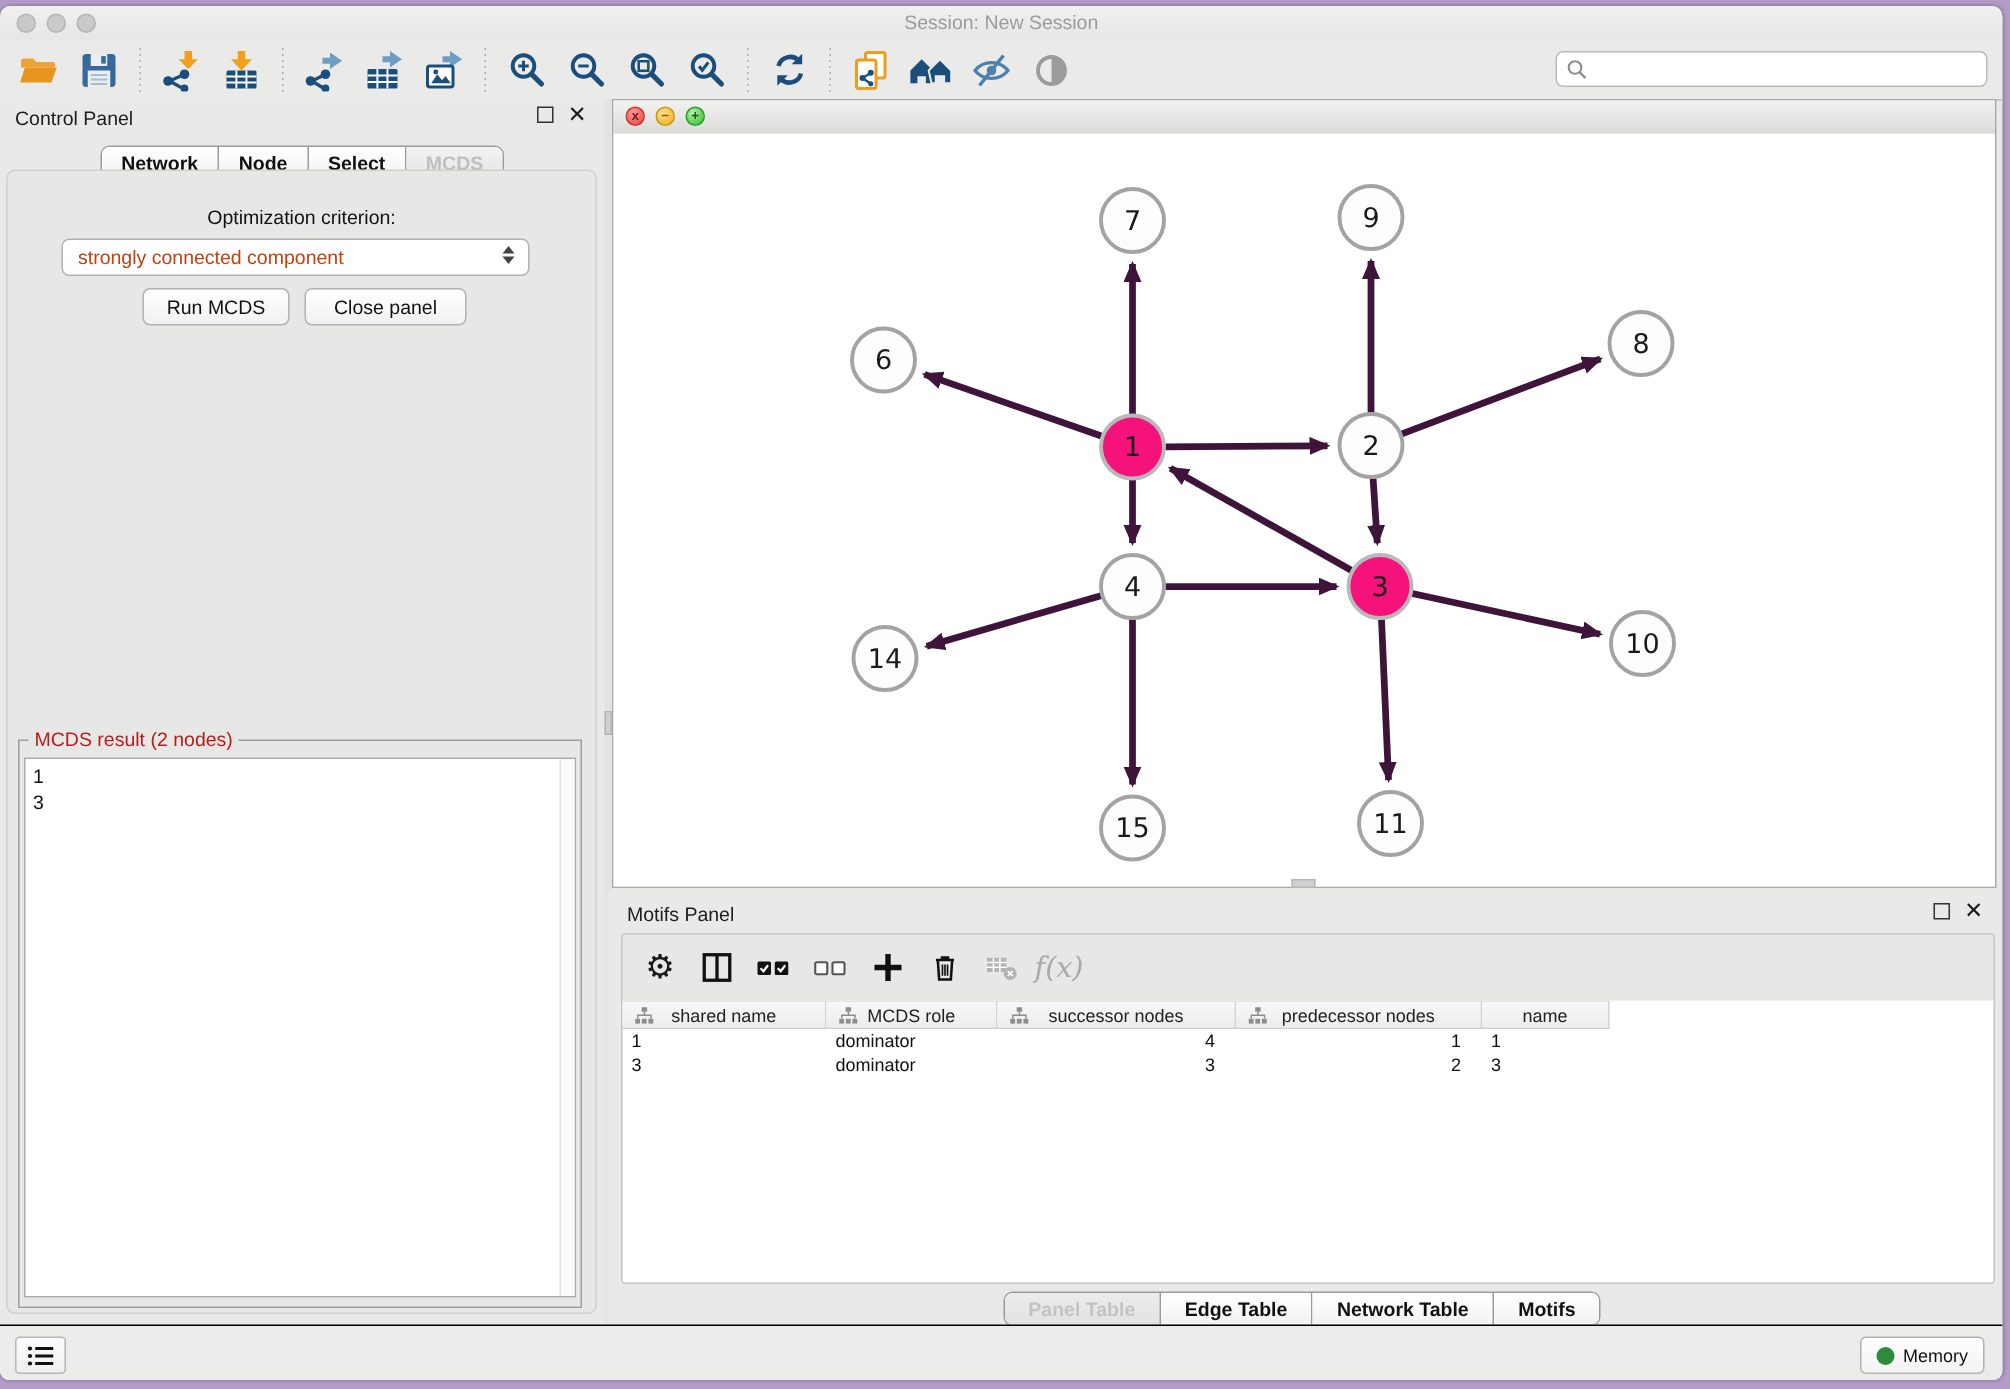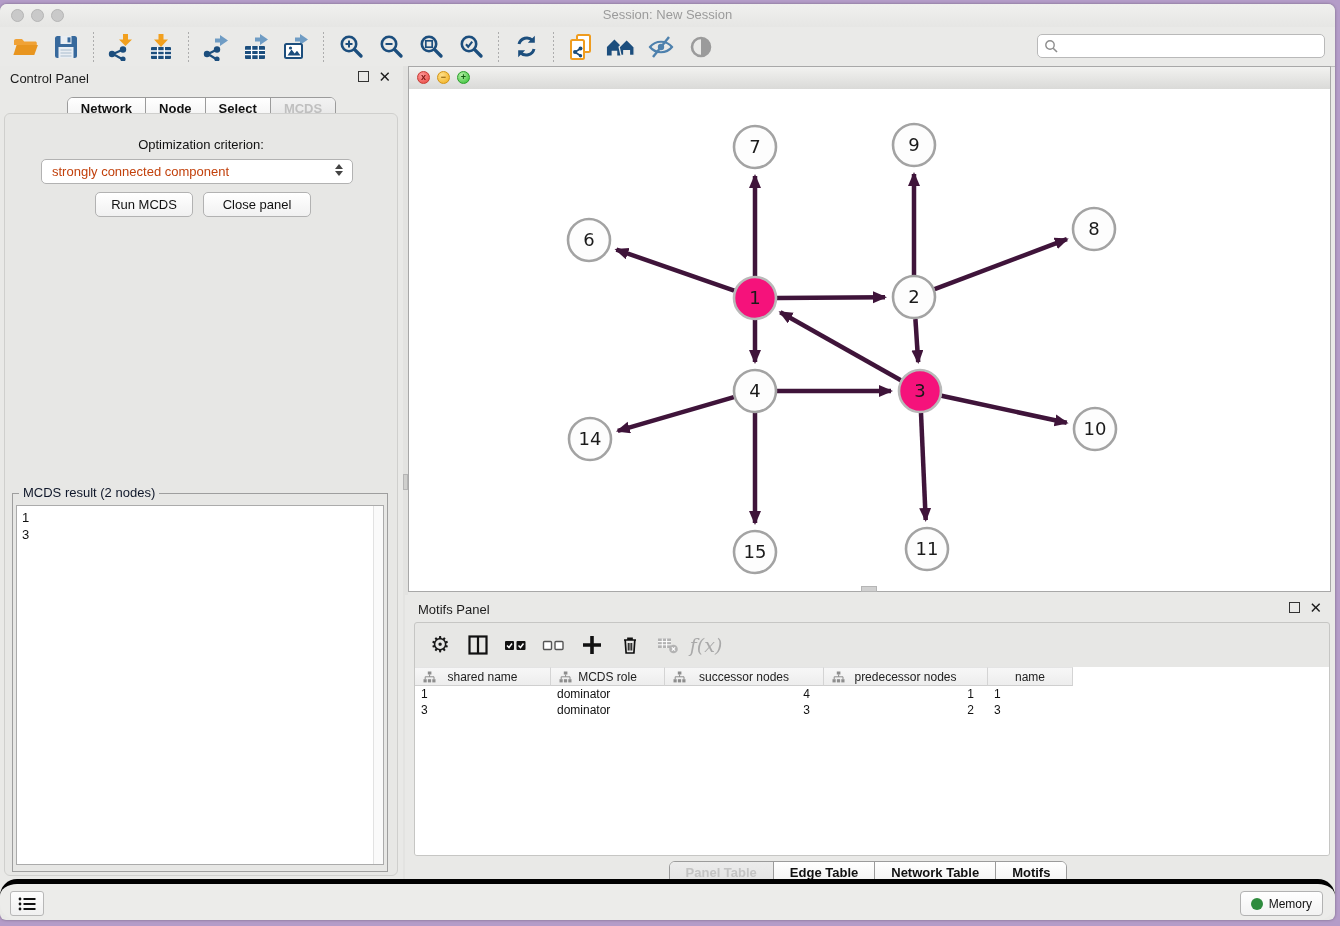--- a/index.html
+++ b/index.html
@@ -46,21 +46,21 @@
             border-radius:5px;display:flex;align-items:center;padding:0 24px 0 10px;font-size:13px;color:#c2410c;}
   .dd-stepper{position:absolute;right:9px;top:4px;display:flex;flex-direction:column;gap:2px;align-items:center;}
   .dd-stepper i{display:block;width:0;height:0;border-left:4px solid transparent;border-right:4px solid transparent;}
   .dd-up{border-bottom:5px solid #444;}
   .dd-down{border-top:5px solid #444;}
   .cp-btn{position:absolute;top:78px;height:23px;background:linear-gradient(#ffffff,#f1f1f1);border:1px solid #b2b2b2;
           border-radius:5px;font-size:13px;color:#111;display:flex;align-items:center;justify-content:center;}
   .btn-run{left:90px;width:96px;}
   .btn-close{left:198px;width:106px;}
   .result-group{position:absolute;left:7px;right:9px;top:379px;bottom:3px;border:1px solid #9e9e9e;}
-  .result-legend{position:absolute;left:6px;top:-9px;background:#e7e7e5;padding:0 4px;font-size:13px;color:#0f172a;}
+  .result-legend{position:absolute;left:6px;top:-9px;background:#e7e7e5;padding:0 4px;font-size:13px;color:#b91c1c;}
   .result-area{position:absolute;left:3px;right:3px;top:11px;bottom:6px;background:#fff;border:1px solid #ababab;}
   .result-lines{position:absolute;left:0;top:0;right:10px;bottom:0;padding:3px 5px;font-size:13px;color:#111;line-height:17px;overflow:hidden;}
   .result-scroll{position:absolute;right:0;top:0;bottom:0;width:9px;background:#fafafa;border-left:1px solid #e2e2e2;}
 
   
   .v-divider{position:absolute;left:403px;top:62px;width:5px;bottom:36px;background:#e3e3e1;}
   .v-grip{position:absolute;left:0;top:408px;width:5px;height:16px;background:#cfcfcd;border:1px solid #b5b5b5;box-sizing:border-box;}
 
   
   .net-frame{position:absolute;left:408px;top:62px;width:923px;height:526px;border:1px solid #a8a8a8;
@@ -96,21 +96,21 @@
   .tbl-rows{position:absolute;left:0;right:0;top:19px;bottom:0;}
   .tr{display:flex;height:16px;}
   .td{box-sizing:border-box;font-size:12px;color:#111;line-height:16px;white-space:nowrap;overflow:hidden;}
   .td.left{text-align:left;padding-left:6px;}
   .td.right{text-align:right;padding-right:14px;}
   .tbl-tabs-wrap{position:absolute;left:0;right:0;top:266px;display:flex;justify-content:center;}
   .tbl-tabs-wrap .seg{padding:0 16px;height:21px;}
   .tbl-tabs-wrap .seg.active{color:#c3c3c3;background:linear-gradient(#ececec,#e2e2e2);}
 
   
-  .statusbar{position:absolute;left:0;right:0;bottom:0;height:36px;background:#ececea;border-top:5px solid #000000;border-radius:17px;}
+  .statusbar{position:absolute;left:0;right:0;bottom:0;height:36px;background:#ececea;border-top:1px solid #000000;}
   .sb-left-btn{position:absolute;left:10px;top:7px;width:32px;height:23px;background:linear-gradient(#fdfdfd,#f0f0f0);
                border:1px solid #b7b7b7;border-radius:3px;display:flex;align-items:center;justify-content:center;}
   .memory-btn{position:absolute;right:12px;top:7px;height:23px;padding:0 10px;background:linear-gradient(#ffffff,#f2f2f2);
               border:1px solid #b2b2b2;border-radius:4px;display:flex;align-items:center;gap:6px;font-size:12px;color:#111;}
   .mem-dot{width:12px;height:12px;border-radius:50%;background:#2e8b3d;display:inline-block;}
   svg{display:block;}
 </style>
 </head>
 <body>
 

